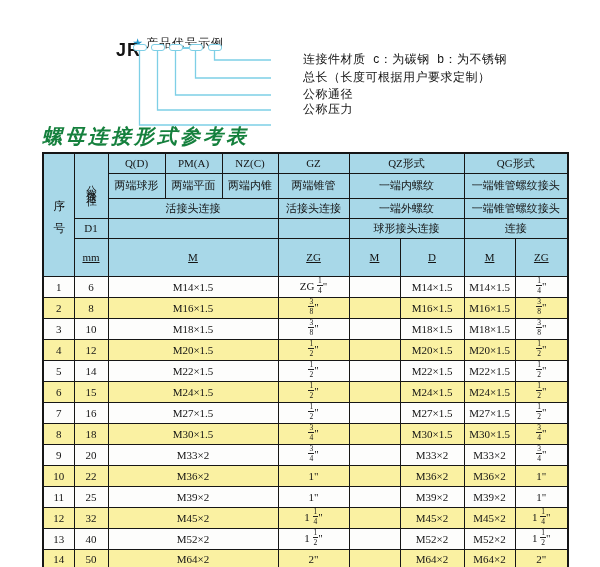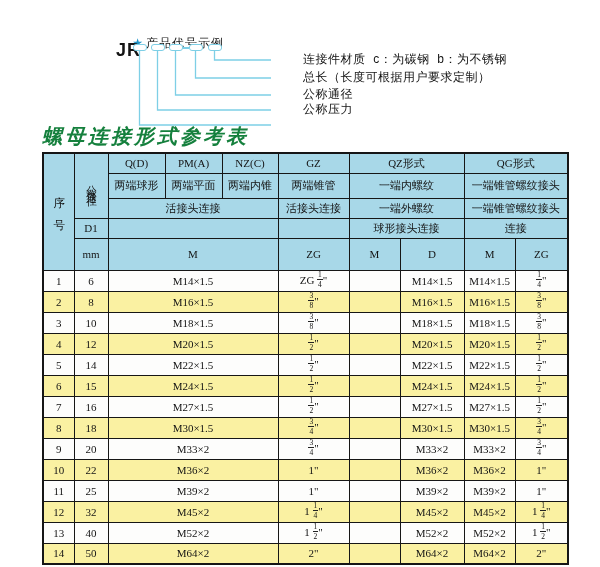--- a/index.html
+++ b/index.html
@@ -58,21 +58,21 @@
     border-collapse:collapse;table-layout:fixed;
     border:2px solid var(--border);
     font-family:"Liberation Serif",serif;font-size:11px;color:var(--ink);
   }
   table.ref td{
     border:1px solid var(--border);text-align:center;vertical-align:middle;
     padding:0;overflow:hidden;
   }
   thead td{background:var(--blue);}
   tr.hr1{height:20px;} tr.hr2{height:25px;} tr.hr3{height:20px;}
-  tr.hr4{height:20px;font-family:Liberation Serif, serif;} tr.hr5{height:32px;}
+  tr.hr4{height:20px;font-family:Liberation Serif, serif;} tr.hr5{height:38px;text-decoration:underline;}
   tbody tr{height:21px;}
   tbody td{background:var(--row-white);}
   tbody tr.alt td{background:var(--yellow);}
 
   .vtext{
     writing-mode:vertical-rl;text-orientation:upright;
     display:inline-block;margin:0 auto;
   }
   .vtext.seq{font-size:11.5px;letter-spacing:2.1em;}
   .vtext.dn{font-size:10.5px;letter-spacing:0.35em;}

